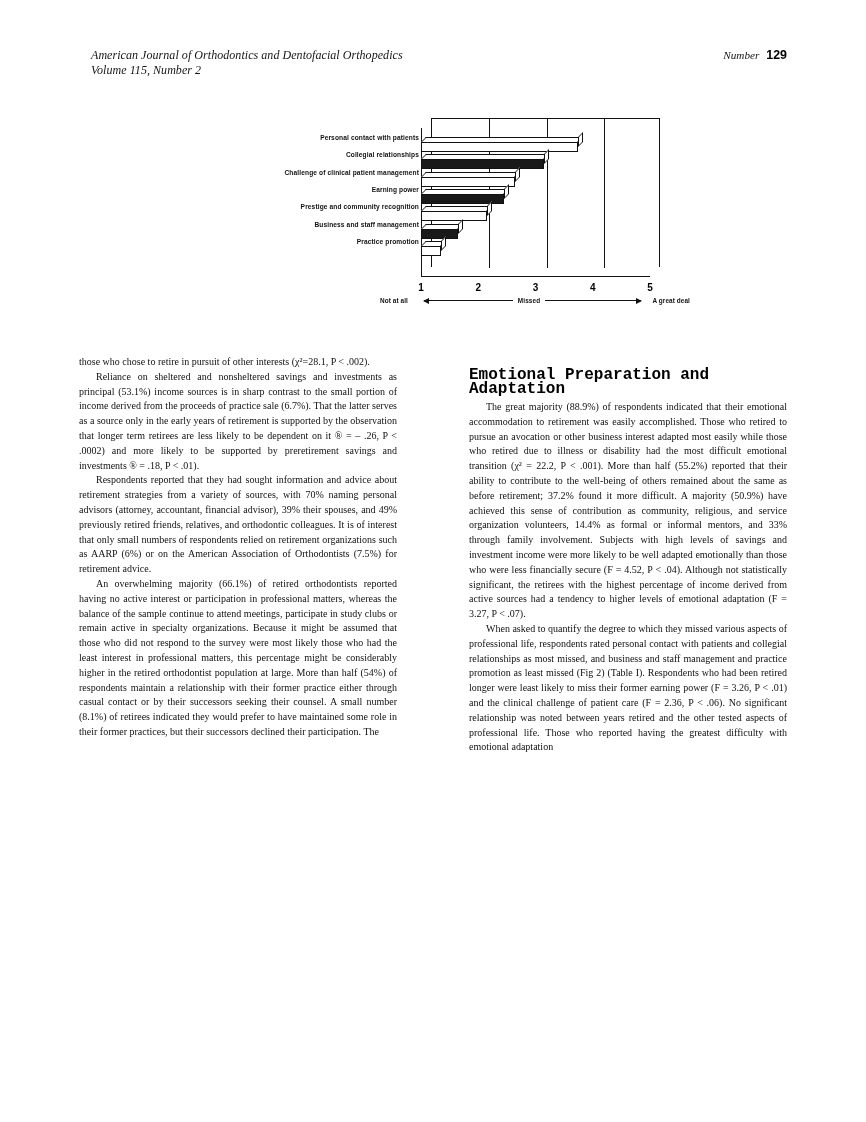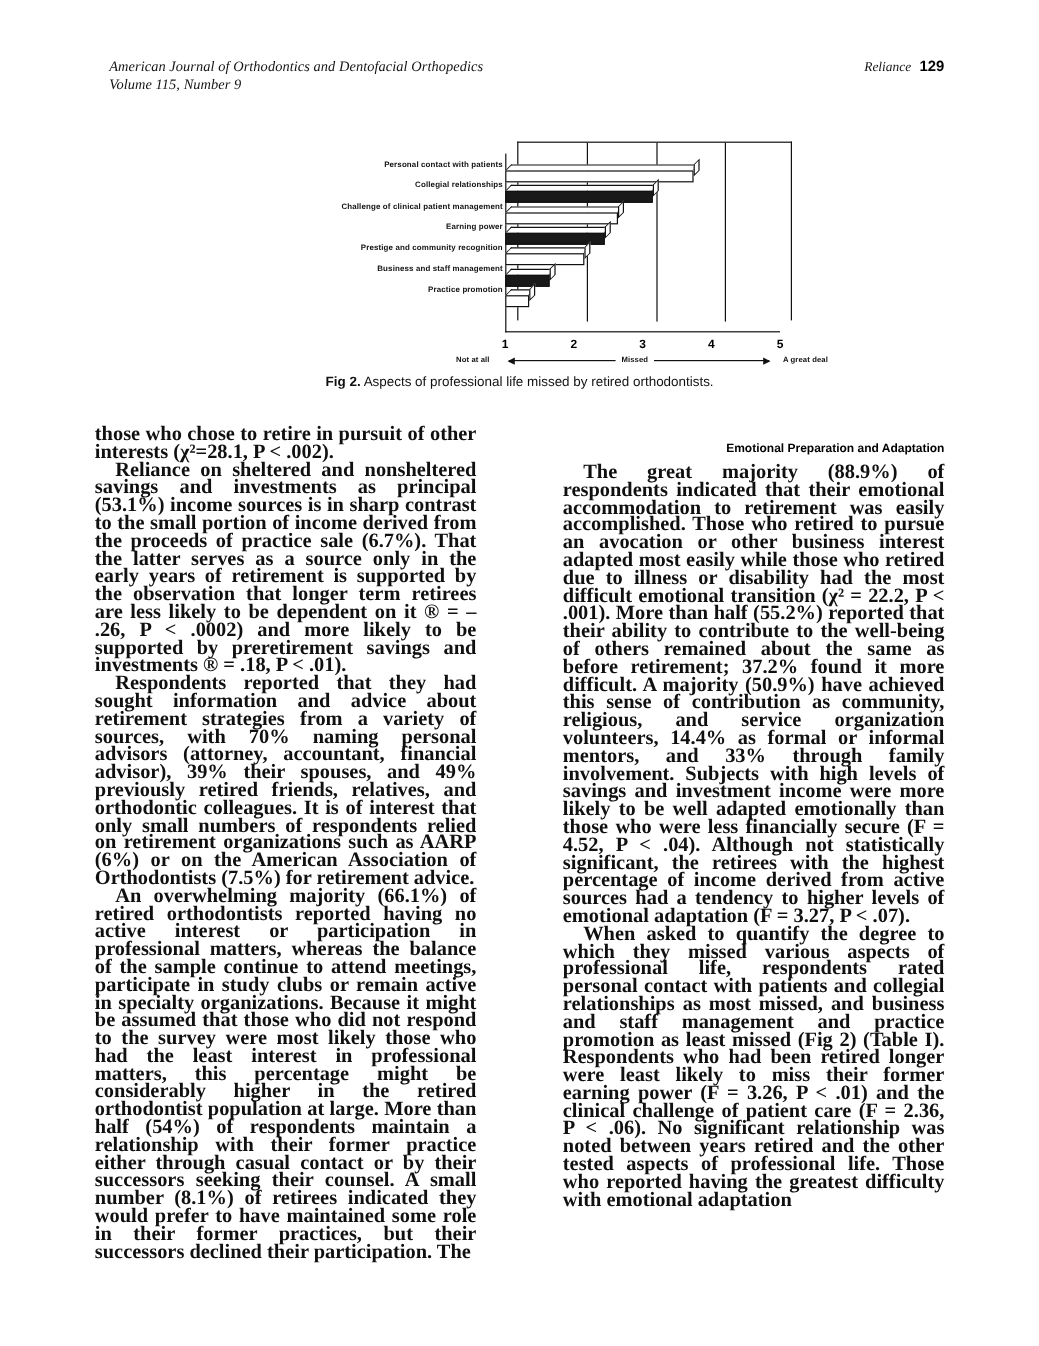--- a/index.html
+++ b/index.html
@@ -272,51 +272,49 @@
     position: absolute;
     top: 0;
     width: 318px;
     height: 690px;
   }
   .col-left  { left: 0; }
   .col-right { left: 390px; }
 
   .col p {
     margin: 0;
-    font-size: 17px;
+    font-size: 10px;
     line-height: 14.8px;
     text-align: justify;
     text-justify: inter-word;
     hyphens: manual;
     color: #101010;
-    font-weight: bold;
   }
   .col p.indent { text-indent: 17px; }
   .col h3 {
     margin: 13px 0 4px 0;
-    font-family: Liberation Sans, sans-serif;
-    font-size: 10px;
+    font-family: Liberation Mono, monospace;
+    font-size: 16px;
     line-height: 14px;
     font-weight: bold;
     color: #000;
-    text-align: right;
   }
 </style>
 </head>
 <body>
 
 <div class="page">
 
   <div class="runhead">
     <div class="runhead-left">
       <span>American Journal of Orthodontics and Dentofacial Orthopedics</span>
-      <span class="l2">Volume 115, Number 9</span>
+      <span class="l2">Volume 115, Number 2</span>
     </div>
     <div class="runhead-right">
-      <span class="jname">Reliance</span><span class="pnum">129</span>
+      <span class="jname">Number</span><span class="pnum">129</span>
     </div>
   </div>
 
   <div class="figure">
     <div class="chart-wrap">
 
       <div class="cat-labels">
           <div class="cat-label" style="top: 0px;">Personal contact with patients</div>
           <div class="cat-label" style="top: 17.3256px;">Collegial relationships</div>
           <div class="cat-label" style="top: 34.6512px;">Challenge of clinical patient management</div>
@@ -382,24 +380,20 @@
 
       <div class="scale-strip">
         <span class="scale-text scale-left">Not at all</span>
         <span class="arrow-l"></span>
         <span class="scale-text scale-mid">Missed</span>
         <span class="arrow-r"></span>
         <span class="scale-text scale-right">A great deal</span>
       </div>
     </div>
 
-    <div class="fig-caption">
-      <b>Fig 2.</b>
-      <span>Aspects of professional life missed by retired orthodontists.</span>
-    </div>
   </div>
 
   <div class="cols">
     <div class="col col-left">
         <p>those who chose to retire in pursuit of other interests (χ²=28.1, P &lt; .002).</p>
         <p class="indent">Reliance on sheltered and nonsheltered savings and investments as principal (53.1%) income sources is in sharp contrast to the small portion of income derived from the proceeds of practice sale (6.7%). That the latter serves as a source only in the early years of retirement is supported by the observation that longer term retirees are less likely to be dependent on it ® = – .26, P &lt; .0002) and more likely to be supported by preretirement savings and investments ® = .18, P &lt; .01).</p>
         <p class="indent">Respondents reported that they had sought information and advice about retirement strategies from a variety of sources, with 70% naming personal advisors (attorney, accountant, financial advisor), 39% their spouses, and 49% previously retired friends, relatives, and orthodontic colleagues. It is of interest that only small numbers of respondents relied on retirement organizations such as AARP (6%) or on the American Association of Orthodontists (7.5%) for retirement advice.</p>
         <p class="indent">An overwhelming majority (66.1%) of retired orthodontists reported having no active interest or participation in professional matters, whereas the balance of the sample continue to attend meetings, participate in study clubs or remain active in specialty organizations. Because it might be assumed that those who did not respond to the survey were most likely those who had the least interest in professional matters, this percentage might be considerably higher in the retired orthodontist population at large. More than half (54%) of respondents maintain a relationship with their former practice either through casual contact or by their successors seeking their counsel. A small number (8.1%) of retirees indicated they would prefer to have maintained some role in their former practices, but their successors declined their participation. The</p>
       </div>
     <div class="col col-right">

